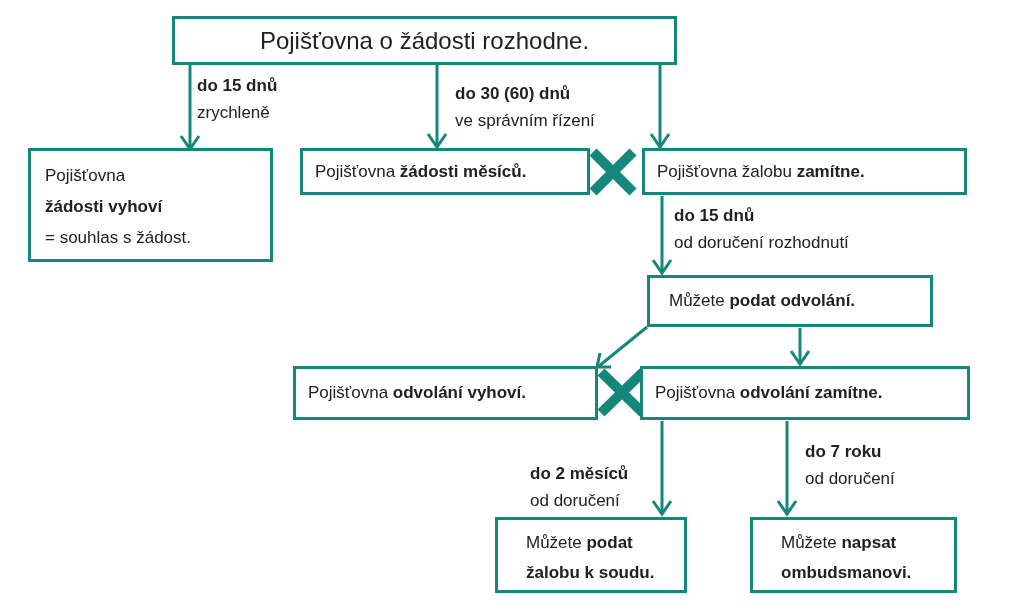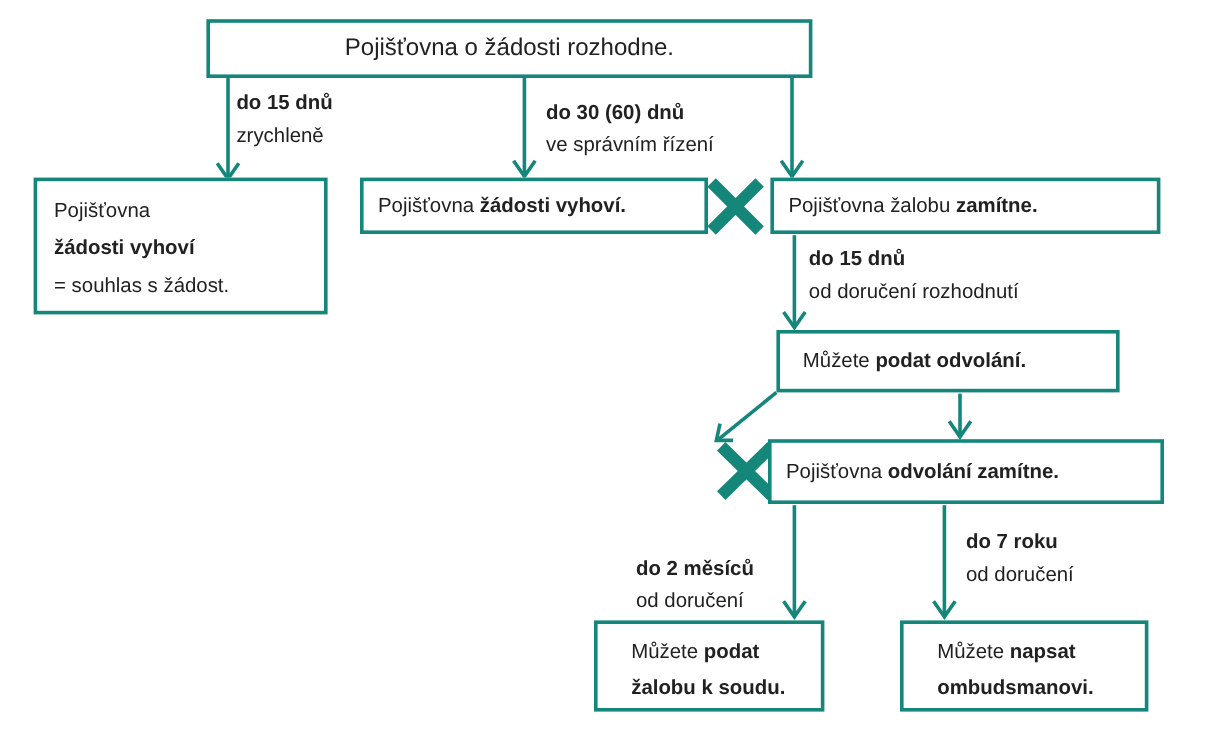--- a/index.html
+++ b/index.html
@@ -6,21 +6,21 @@
   html,body { margin:0; padding:0; background:#ffffff; }
   #canvas {
     position:relative; width:1024px; height:614px; background:#ffffff;
     font-family:"Liberation Sans", sans-serif; color:var(--ink); overflow:hidden;
   }
   .box {
     position:absolute; box-sizing:border-box; background:#ffffff;
     border:3px solid var(--teal); font-size:17px; color:var(--ink);
     display:flex; align-items:center; white-space:nowrap;
   }
-  .box.center { justify-content:center; font-size:20px; }
+  .box.center { justify-content:center; font-size:24px; }
   .box.padl { padding-left:12px; }
   .box.multi { display:block; padding:9px 0 0 14px; line-height:31px; }
   .box.multi2 { display:block; padding:8px 0 0 28px; line-height:30px; }
   .lbl { position:absolute; font-size:17px; line-height:27px; white-space:nowrap; color:var(--ink); }
   b { font-weight:bold; }
   svg.overlay { position:absolute; left:0; top:0; width:1024px; height:614px; pointer-events:none; }
   svg.overlay .ln { stroke:var(--teal); stroke-width:3; fill:none; }
   svg.overlay .x  { stroke:var(--teal); stroke-width:10; fill:none; }
 </style>
 </head>
@@ -75,31 +75,34 @@
     <span>Pojišťovna o žádosti rozhodne.</span>
   </div>
 
   <div class="box multi" style="left:28px; top:148px; width:245px; height:114px;">
     <div>Pojišťovna</div>
     <div><b>žádosti vyhoví</b></div>
     <div>= souhlas s žádost.</div>
   </div>
 
   <div class="box padl" style="left:300px; top:148px; width:290px; height:47px;">
-    <span><span>Pojišťovna </span><b>žádosti vyhoví.</b></span>
+    <span><span>Pojišťovna </span><b>žádosti měsíců.</b></span>
   </div>
 
   <div class="box padl" style="left:642px; top:148px; width:325px; height:47px;">
     <span><span>Pojišťovna žalobu </span><b>zamítne.</b></span>
   </div>
 
   <div class="box padl" style="left:647px; top:275px; width:286px; height:52px;padding-left:19px;">
     <span><span>Můžete </span><b>podat odvolání.</b></span>
   </div>
 
+  <div class="box padl" style="left:293px; top:366px; width:305px; height:54px;">
+    <span><span>Pojišťovna </span><b>odvolání vyhoví.</b></span>
+  </div>
 
   <div class="box padl" style="left:640px; top:366px; width:330px; height:54px;align-items:center;">
     <span><span>Pojišťovna </span><b>odvolání zamítne.</b></span>
   </div>
 
   <div class="box multi2" style="left:495px; top:517px; width:192px; height:76px;">
     <div><span>Můžete </span><b>podat</b></div>
     <div><b>žalobu k soudu.</b></div>
   </div>
 

